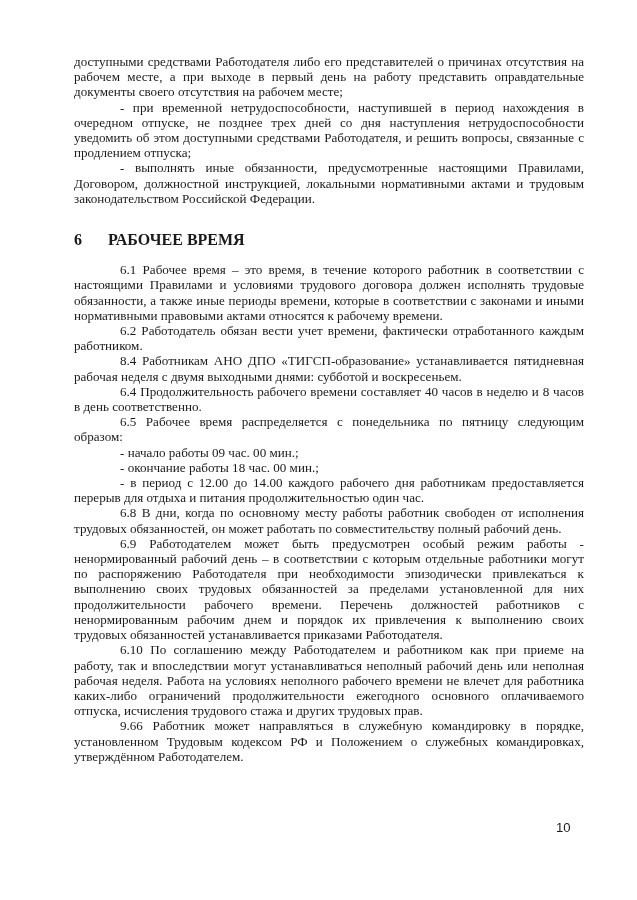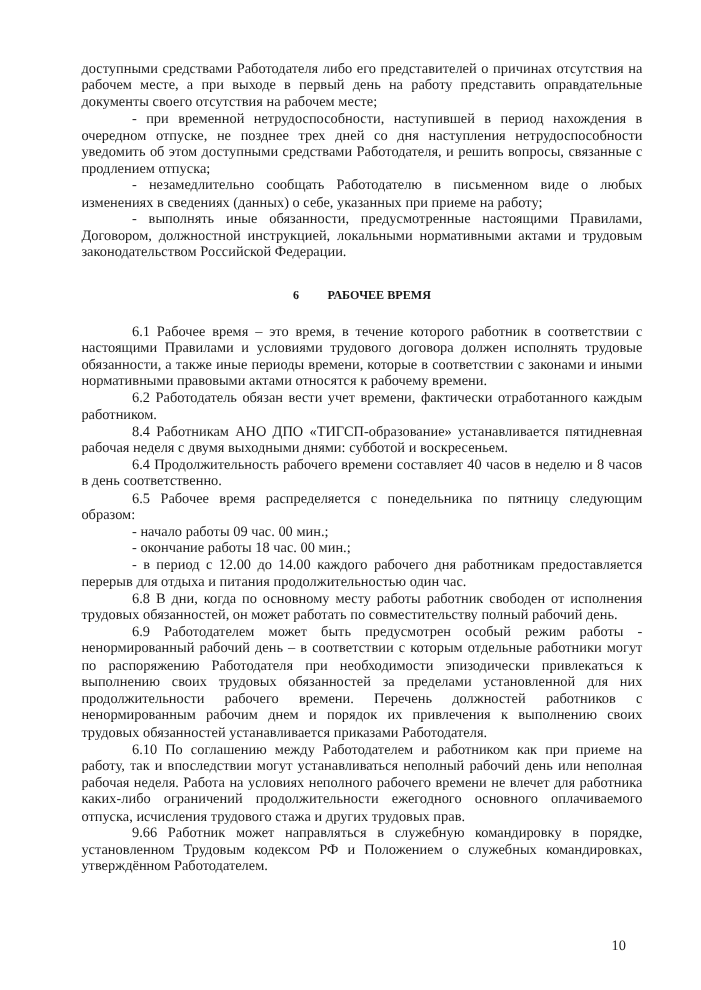--- a/index.html
+++ b/index.html
@@ -5,37 +5,36 @@
   html, body { margin: 0; padding: 0; background: #ffffff; }
   body { width: 637px; height: 900px; position: relative; overflow: hidden; }
   .page {
     position: absolute; left: 74px; top: 54px; width: 510px;
     font-family: "Liberation Serif", "DejaVu Serif", serif;
     font-size: 13.1px; line-height: 15.2px; color: #1a1a1a;
   }
   .p { margin: 0; text-align: justify; text-indent: 46px; font-family: Liberation Serif, serif; }
   .p.noindent { text-indent: 0; }
   .heading {
-    margin: 26px 0 15px 0; text-align: center; font-weight: bold;
-    font-size: 11px; height: 15.2px; line-height: 15.2px;
+    margin: 26px 0 15px 0; text-align: left; font-weight: bold;
+    font-size: 16px; height: 15.2px; line-height: 15.2px;
   }
   .heading .num { display: inline-block; margin-right: 26px; }
   .page-number {
-    position: absolute; left: 556px; top: 852px;
-    font-family: Liberation Serif, serif;
+    position: absolute; left: 556px; top: 820px;
+    font-family: Liberation Sans, sans-serif;
     font-size: 13.1px; color: #1a1a1a;
   }
 </style>
 </head>
 <body>
 
 <div class="page">
   <p class="p noindent">доступными средствами Работодателя либо его представителей о причинах отсутствия на рабочем месте, а при выходе в первый день на работу представить оправдательные документы своего отсутствия на рабочем месте;</p>
   <p class="p">- при временной нетрудоспособности, наступившей в период нахождения в очередном отпуске, не позднее трех дней со дня наступления нетрудоспособности уведомить об этом доступными средствами Работодателя, и решить вопросы, связанные с продлением отпуска;</p>
-  <p class="p">- незамедлительно сообщать Работодателю в письменном виде о любых изменениях в сведениях (данных) о себе, указанных при приеме на работу;</p>
   <p class="p">- выполнять иные обязанности, предусмотренные настоящими Правилами, Договором, должностной инструкцией, локальными нормативными актами и трудовым законодательством Российской Федерации.</p>
 
   <div class="heading">
     <span class="num">6</span><span>РАБОЧЕЕ ВРЕМЯ</span>
   </div>
 
   <p class="p">6.1 Рабочее время – это время, в течение которого работник в соответствии с настоящими Правилами и условиями трудового договора должен исполнять трудовые обязанности, а также иные периоды времени, которые в соответствии с законами и иными  нормативными правовыми актами относятся к рабочему времени.</p>
   <p class="p">6.2 Работодатель обязан вести учет времени, фактически отработанного каждым работником.</p>
   <p class="p">8.4 Работникам АНО ДПО «ТИГСП-образование» устанавливается пятидневная рабочая неделя с двумя  выходными днями: субботой и воскресеньем.</p>
   <p class="p">6.4 Продолжительность рабочего времени составляет 40 часов в неделю и 8 часов в день соответственно.</p>

